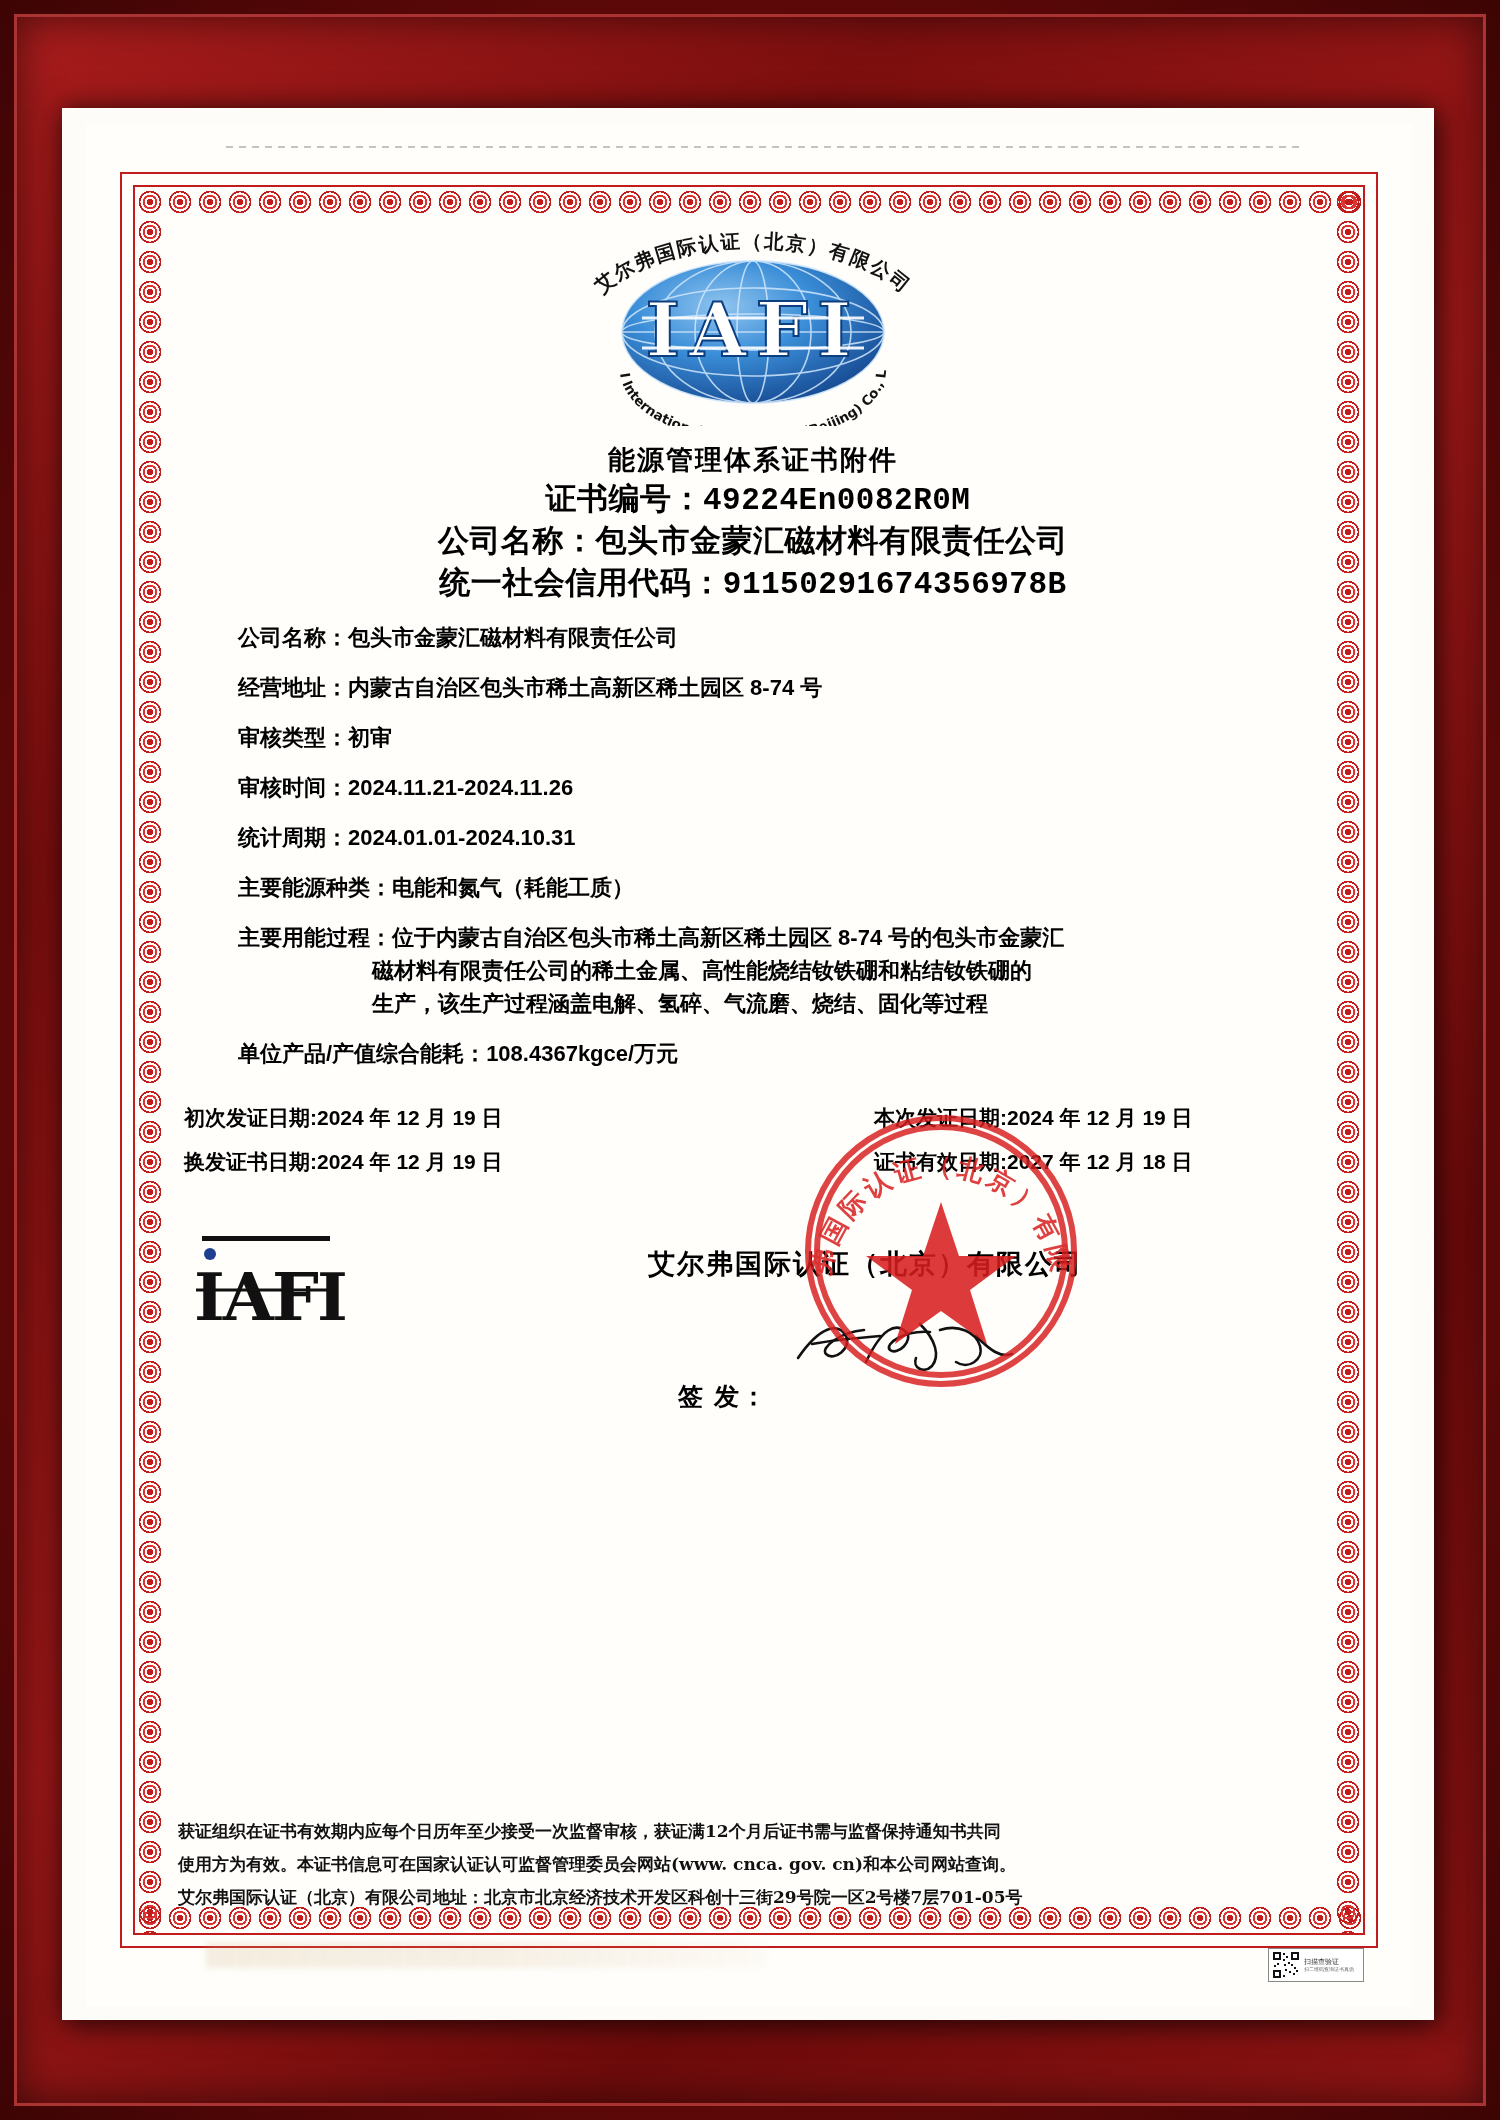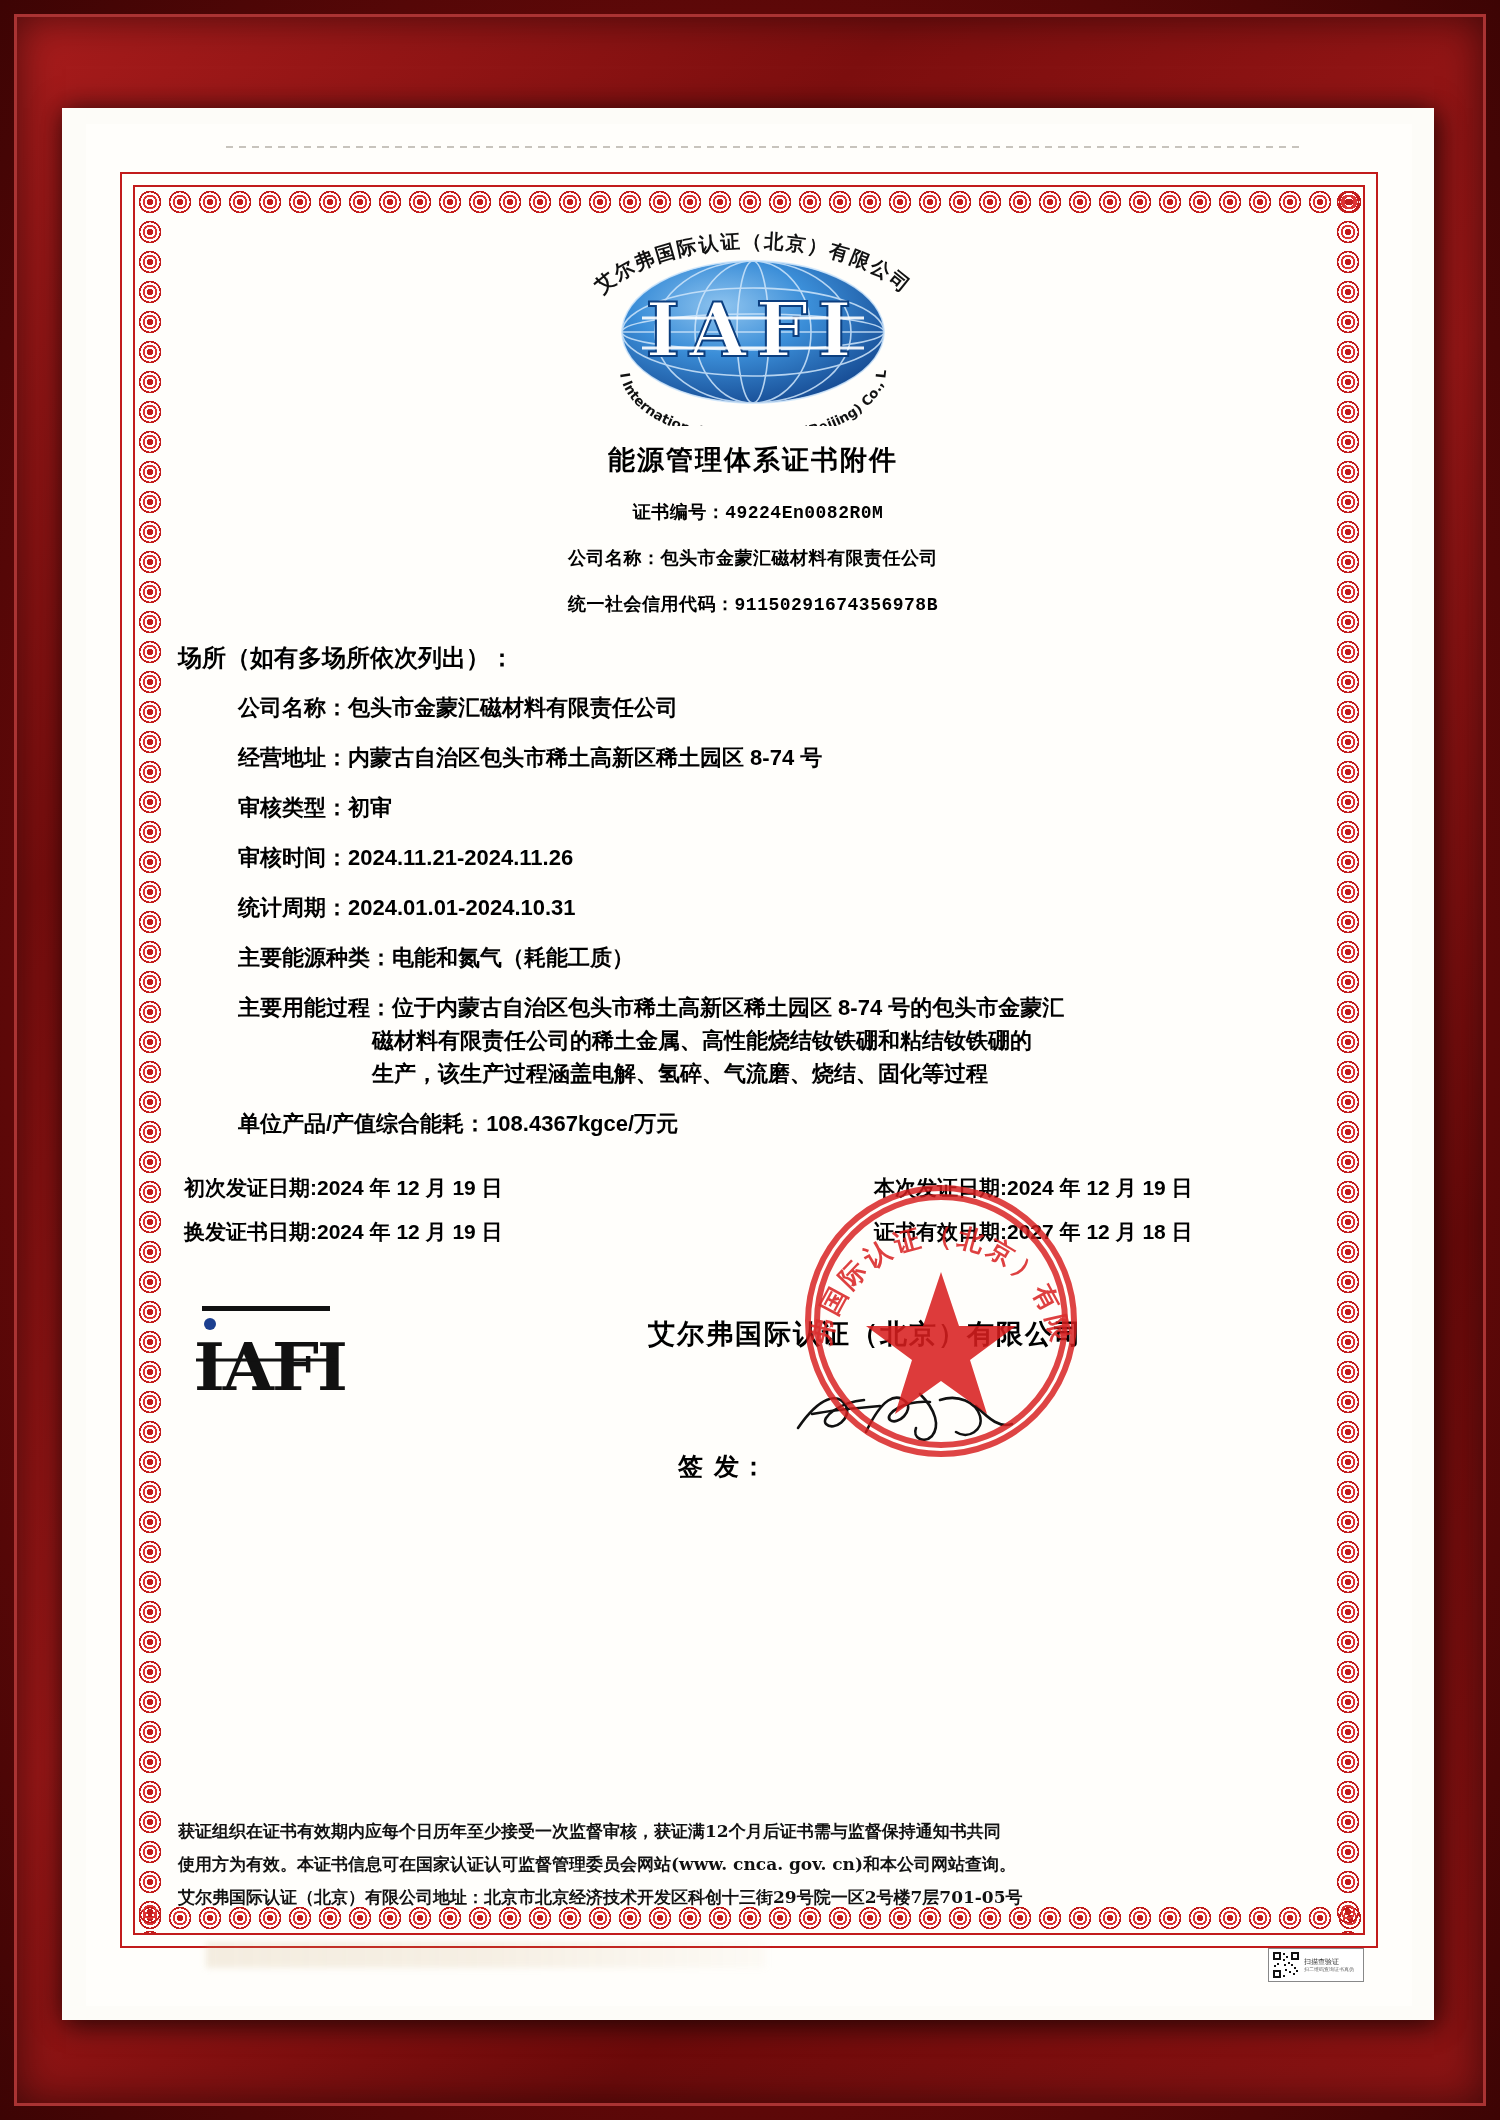--- a/index.html
+++ b/index.html
@@ -94,21 +94,21 @@
   }
   .logo-globe{
     position:absolute;left:12px;top:42px;width:326px;height:168px;
   }
 
   
   .doc-title{
     text-align:center;font-size:27px;font-weight:700;letter-spacing:2px;margin-top:-4px;
   }
   .line{
-    font-size:18px;font-weight:700;margin-top:22px;letter-spacing:.5px;
+    font-size:31px;font-weight:700;letter-spacing:.5px;
   }
   .center-line{text-align:center;}
   .cert-no{ padding-left:10px; }
   .mono{font-family:"Liberation Mono","DejaVu Sans Mono",monospace;font-weight:700;}
 
   .section-label{
     font-size:24px;font-weight:700;margin-top:26px;
   }
   .field{
     font-size:22px;font-weight:700;margin-top:17px;padding-left:60px;
@@ -242,21 +242,20 @@
       </div>
 
       <div class="line center-line">
         <span>公司名称：</span><span>包头市金蒙汇磁材料有限责任公司</span>
       </div>
 
       <div class="line center-line">
         <span>统一社会信用代码：</span><span class="mono">91150291674356978B</span>
       </div>
 
-      <div class="section-label">场所（如有多场所依次列出）：</div>
 
       <div class="field">
         <span>公司名称：</span><span class="val">包头市金蒙汇磁材料有限责任公司</span>
       </div>
       <div class="field">
         <span>经营地址：</span><span class="val">内蒙古自治区包头市稀土高新区稀土园区 8-74 号</span>
       </div>
       <div class="field">
         <span>审核类型：</span><span class="val">初审</span>
       </div>

